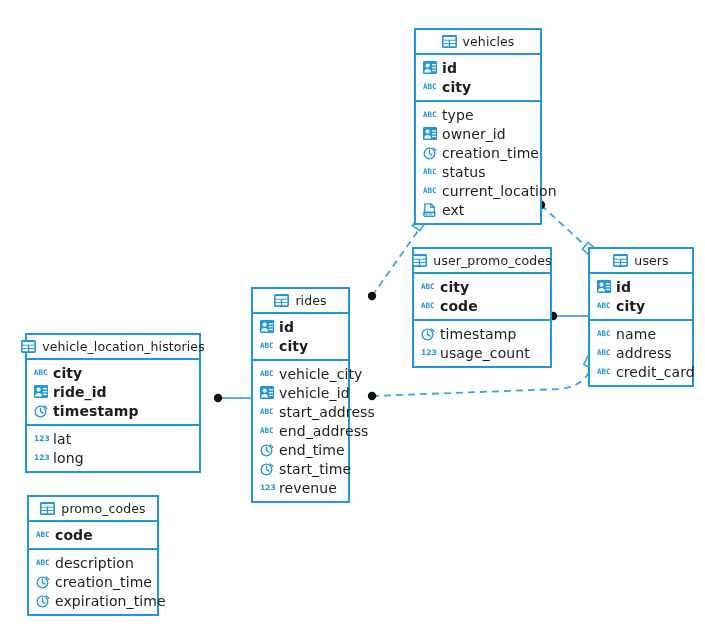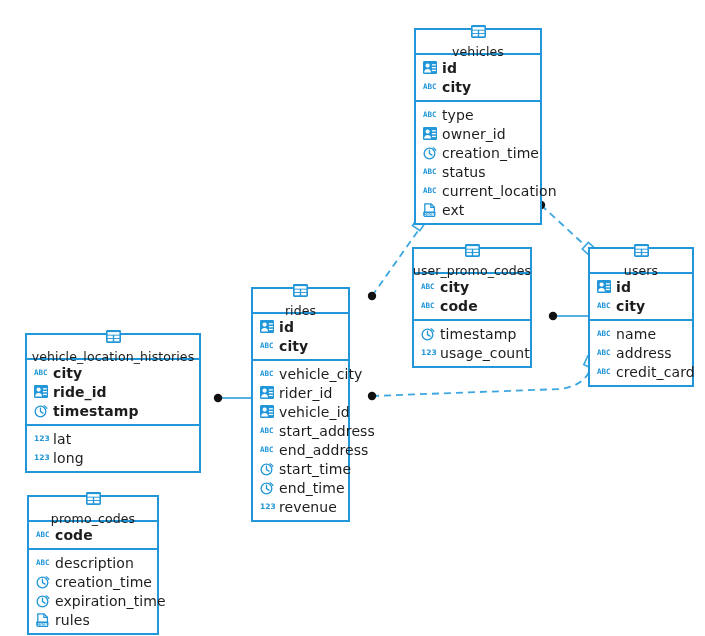--- a/index.html
+++ b/index.html
@@ -39,21 +39,20 @@
   }
   .tbl-header {
     display: flex;
     align-items: center;
     justify-content: center;
     gap: 6px;
     height: 25px;
     box-sizing: border-box;
     border-bottom: 2px solid #2196d8;
     padding: 0 20px;
-    flex-direction: column;
   }
   .tbl-title {
     font-size: 12.5px;
     color: #1d1d1d;
     white-space: nowrap;
     letter-spacing: .1px;
   }
   .section {
     padding: 3px 0 4px 0;
   }
@@ -232,21 +231,21 @@
               <path d="M1.8 0.8 h6.0 l3.6 3.5 v9.0 h-9.6 z" fill="#fff" stroke="#2196d8" stroke-width="1.3" stroke-linejoin="round"></path>
               <path d="M7.8 0.9 v3.4 h3.5" fill="none" stroke="#2196d8" stroke-width="1.2"></path>
               <rect x="0.2" y="8.4" width="12.2" height="5.0" rx="0.8" fill="#2196d8"></rect>
               <text x="6.3" y="12.7" text-anchor="middle" font-family="DejaVu Sans Mono, monospace" font-size="4.2" font-weight="bold" fill="#fff">JSON</text>
             </svg>
           </span>
           <span class="fname">ext</span>
         </div>
       </div>
     </div>
-    <div class="table-box" style="left: 412px; top: 247px; width: 120px;">
+    <div class="table-box" style="left: 412px; top: 247px; width: 140px;">
       <div class="tbl-header">
         <span class="ico ico-table">
           <svg width="15" height="13" viewBox="0 0 15 13">
             <rect x="0" y="0" width="15" height="13" rx="1.4" fill="#2196d8"></rect>
             <rect x="1.6" y="2.1" width="11.8" height="2.6" fill="#fff"></rect>
             <rect x="1.6" y="5.6" width="5.2" height="2.5" fill="#fff"></rect>
             <rect x="8.2" y="5.6" width="5.2" height="2.5" fill="#fff"></rect>
             <rect x="1.6" y="9.0" width="5.2" height="2.3" fill="#fff"></rect>
             <rect x="8.2" y="9.0" width="5.2" height="2.3" fill="#fff"></rect>
           </svg>
@@ -406,33 +405,20 @@
           <span class="ico">
             <svg width="14" height="13" viewBox="0 0 14 13">
               <rect x="0" y="0" width="14" height="13" rx="1.2" fill="#2196d8"></rect>
               <circle cx="4.6" cy="4.6" r="2.1" fill="#fff"></circle>
               <path d="M1.2 11.4c0-2.1 1.5-3.3 3.4-3.3s3.4 1.2 3.4 3.3z" fill="#fff"></path>
               <rect x="8.9" y="3.2" width="4.0" height="1.3" fill="#fff"></rect>
               <rect x="8.9" y="6.0" width="4.0" height="1.3" fill="#fff"></rect>
               <rect x="8.9" y="8.8" width="4.0" height="1.3" fill="#fff"></rect>
             </svg>
           </span>
-          <span class="fname">rider_id</span>
-        </div>
-        <div class="field">
-          <span class="ico">
-            <svg width="14" height="13" viewBox="0 0 14 13">
-              <rect x="0" y="0" width="14" height="13" rx="1.2" fill="#2196d8"></rect>
-              <circle cx="4.6" cy="4.6" r="2.1" fill="#fff"></circle>
-              <path d="M1.2 11.4c0-2.1 1.5-3.3 3.4-3.3s3.4 1.2 3.4 3.3z" fill="#fff"></path>
-              <rect x="8.9" y="3.2" width="4.0" height="1.3" fill="#fff"></rect>
-              <rect x="8.9" y="6.0" width="4.0" height="1.3" fill="#fff"></rect>
-              <rect x="8.9" y="8.8" width="4.0" height="1.3" fill="#fff"></rect>
-            </svg>
-          </span>
           <span class="fname">vehicle_id</span>
         </div>
         <div class="field">
           <span class="ico">
             <svg width="15" height="11" viewBox="0 0 30 22">
               <text x="0" y="17" font-family="DejaVu Sans Mono, Liberation Mono, monospace" font-size="15" font-weight="bold" fill="#2196d8">ABC</text>
             </svg>
           </span>
           <span class="fname">start_address</span>
         </div>
@@ -445,31 +431,31 @@
           <span class="fname">end_address</span>
         </div>
         <div class="field">
           <span class="ico">
             <svg width="14" height="14" viewBox="0 0 16 16">
               <circle cx="7.4" cy="8.6" r="6.1" fill="#fff" stroke="#2196d8" stroke-width="1.5"></circle>
               <path d="M7.4 4.8 V8.6 L10.3 10.4" stroke="#2196d8" stroke-width="1.5" fill="none" stroke-linecap="round"></path>
               <path d="M11.6 2.0 a6.6 6.6 0 0 1 3.1 3.0" stroke="#2196d8" stroke-width="1.4" fill="none" stroke-linecap="round"></path>
             </svg>
           </span>
+          <span class="fname">end_time</span>
+        </div>
+        <div class="field">
+          <span class="ico">
+            <svg width="14" height="14" viewBox="0 0 16 16">
+              <circle cx="7.4" cy="8.6" r="6.1" fill="#fff" stroke="#2196d8" stroke-width="1.5"></circle>
+              <path d="M7.4 4.8 V8.6 L10.3 10.4" stroke="#2196d8" stroke-width="1.5" fill="none" stroke-linecap="round"></path>
+              <path d="M11.6 2.0 a6.6 6.6 0 0 1 3.1 3.0" stroke="#2196d8" stroke-width="1.4" fill="none" stroke-linecap="round"></path>
+            </svg>
+          </span>
           <span class="fname">start_time</span>
-        </div>
-        <div class="field">
-          <span class="ico">
-            <svg width="14" height="14" viewBox="0 0 16 16">
-              <circle cx="7.4" cy="8.6" r="6.1" fill="#fff" stroke="#2196d8" stroke-width="1.5"></circle>
-              <path d="M7.4 4.8 V8.6 L10.3 10.4" stroke="#2196d8" stroke-width="1.5" fill="none" stroke-linecap="round"></path>
-              <path d="M11.6 2.0 a6.6 6.6 0 0 1 3.1 3.0" stroke="#2196d8" stroke-width="1.4" fill="none" stroke-linecap="round"></path>
-            </svg>
-          </span>
-          <span class="fname">end_time</span>
         </div>
         <div class="field">
           <span class="ico">
             <svg width="15" height="11" viewBox="0 0 30 22">
               <text x="0" y="17" font-family="DejaVu Sans, Liberation Sans, sans-serif" font-size="15" font-weight="bold" fill="#2196d8">123</text>
             </svg>
           </span>
           <span class="fname">revenue</span>
         </div>
       </div>
@@ -586,26 +572,15 @@
         <div class="field">
           <span class="ico">
             <svg width="14" height="14" viewBox="0 0 16 16">
               <circle cx="7.4" cy="8.6" r="6.1" fill="#fff" stroke="#2196d8" stroke-width="1.5"></circle>
               <path d="M7.4 4.8 V8.6 L10.3 10.4" stroke="#2196d8" stroke-width="1.5" fill="none" stroke-linecap="round"></path>
               <path d="M11.6 2.0 a6.6 6.6 0 0 1 3.1 3.0" stroke="#2196d8" stroke-width="1.4" fill="none" stroke-linecap="round"></path>
             </svg>
           </span>
           <span class="fname">expiration_time</span>
         </div>
-        <div class="field">
-          <span class="ico">
-            <svg width="14" height="14" viewBox="0 0 14 14">
-              <path d="M1.8 0.8 h6.0 l3.6 3.5 v9.0 h-9.6 z" fill="#fff" stroke="#2196d8" stroke-width="1.3" stroke-linejoin="round"></path>
-              <path d="M7.8 0.9 v3.4 h3.5" fill="none" stroke="#2196d8" stroke-width="1.2"></path>
-              <rect x="0.2" y="8.4" width="12.2" height="5.0" rx="0.8" fill="#2196d8"></rect>
-              <text x="6.3" y="12.7" text-anchor="middle" font-family="DejaVu Sans Mono, monospace" font-size="4.2" font-weight="bold" fill="#fff">JSON</text>
-            </svg>
-          </span>
-          <span class="fname">rules</span>
-        </div>
       </div>
     </div>
   </div>
 
 </body></html>

